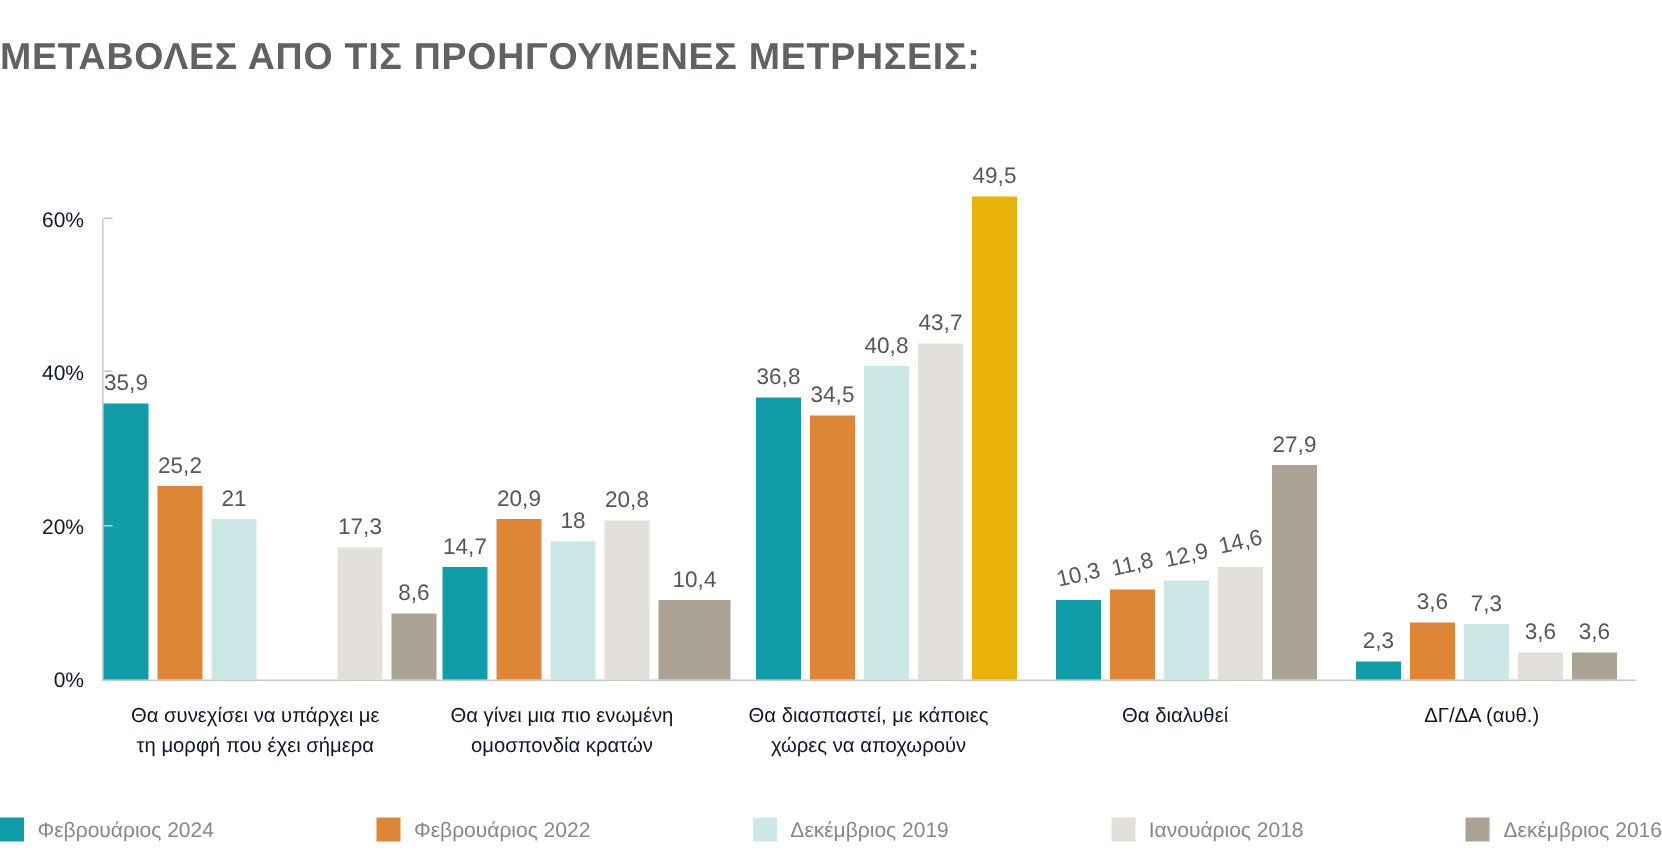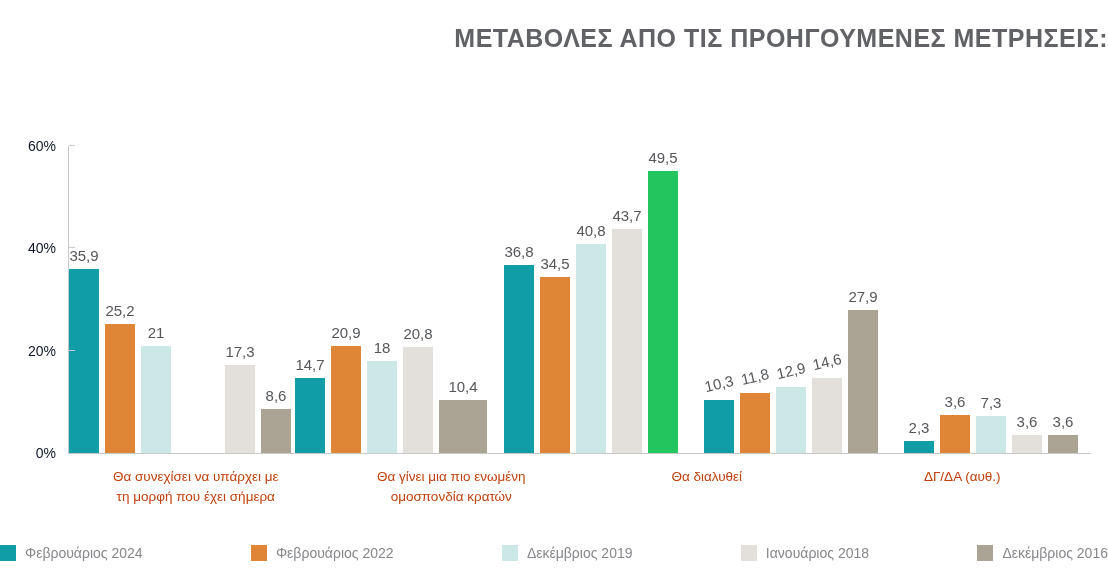--- a/index.html
+++ b/index.html
@@ -3,21 +3,21 @@
 <meta charset="utf-8">
 <style>
   html,body{margin:0;padding:0;background:#ffffff;}
   body{
     width:1108px;height:574px;position:relative;overflow:hidden;
     font-family:"Liberation Sans", sans-serif;
     -webkit-font-smoothing:antialiased;
   }
   .chart-title{
     position:absolute;top:24px;left:0;width:100%;
-    text-align:right;font-size:25px;font-weight:700;
+    text-align:left;font-size:25px;font-weight:700;
     color:#606265;letter-spacing:0.5px;
   }
   
   .plot{
     position:absolute;left:68px;top:146px;width:1022px;height:307px;
     border-left:1px solid #c9c9c9;border-bottom:1px solid #c9c9c9;
     display:flex;box-sizing:content-box;
   }
   .group{
     flex:1 1 0;display:flex;align-items:flex-end;justify-content:center;gap:6px;
@@ -44,21 +44,21 @@
   }
   .y-label{
     position:absolute;right:0;width:56px;text-align:right;
     font-size:14px;color:#0f172a;line-height:14px;
   }
   
   .x-labels{
     position:absolute;left:68px;top:467px;width:1022px;display:flex;
   }
   .x-label{
-    flex:1 1 0;text-align:center;font-size:13.5px;color:#c2410c;
+    flex:1 1 0;text-align:center;font-size:13.5px;color:#0f172a;
     line-height:1.5;
   }
   
   .legend{
     position:absolute;left:0;top:545px;width:100%;
     display:flex;justify-content:space-between;align-items:center;gap:30px;
   }
   .legend-item{display:flex;align-items:center;gap:9px;}
   .legend-swatch{width:16px;height:16px;display:inline-block;}
   .legend-label{font-size:14px;color:#85878a;white-space:nowrap;}
@@ -116,21 +116,21 @@
       </div>
       <div class="bar" style="height: 176.5px; background: rgb(222, 133, 54);">
         <div class="bar-label">34,5</div>
       </div>
       <div class="bar" style="height: 208.8px; background: rgb(203, 232, 231);">
         <div class="bar-label">40,8</div>
       </div>
       <div class="bar" style="height: 223.6px; background: rgb(227, 224, 220);">
         <div class="bar-label">43,7</div>
       </div>
-      <div class="bar" style="height: 282px; background: #22c55e;">
+      <div class="bar" style="height: 322px; background: #eab308;">
         <div class="bar-label">49,5</div>
       </div>
     </div>
     <div class="group">
       <div class="bar" style="height: 52.7px; background: rgb(17, 157, 168);">
         <div class="bar-label tilt">10,3</div>
       </div>
       <div class="bar" style="height: 60.4px; background: rgb(222, 133, 54);">
         <div class="bar-label tilt">11,8</div>
       </div>
@@ -162,20 +162,21 @@
       </div>
     </div>
     <div class="tick" style="bottom: 102.333px;"></div>
     <div class="tick" style="bottom: 204.667px;"></div>
     <div class="tick" style="bottom: 307px;"></div>
   </div>
 
 <div class="x-labels">
     <div class="x-label">Θα συνεχίσει να υπάρχει με<br>τη μορφή που έχει σήμερα</div>
     <div class="x-label">Θα γίνει μια πιο ενωμένη<br>ομοσπονδία κρατών</div>
+    <div class="x-label">Θα διασπαστεί, με κάποιες<br>χώρες να αποχωρούν</div>
     <div class="x-label">Θα διαλυθεί</div>
     <div class="x-label">ΔΓ/ΔΑ (αυθ.)</div>
   </div>
 
 <div class="legend">
     <div class="legend-item">
       <div class="legend-swatch" style="background: rgb(17, 157, 168);"></div>
       <div class="legend-label">Φεβρουάριος 2024</div>
     </div>
     <div class="legend-item">

